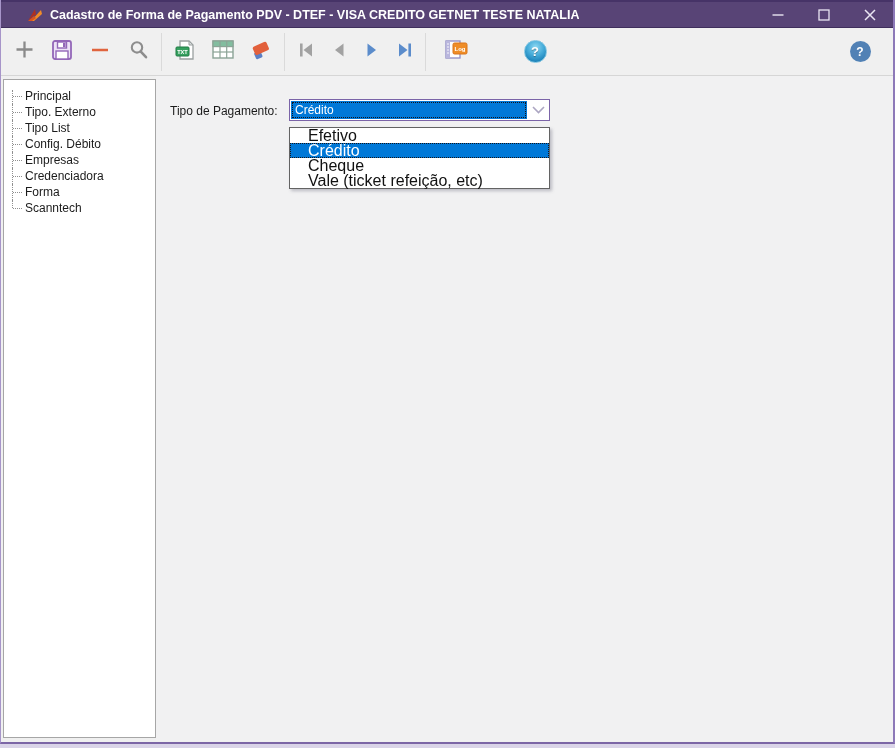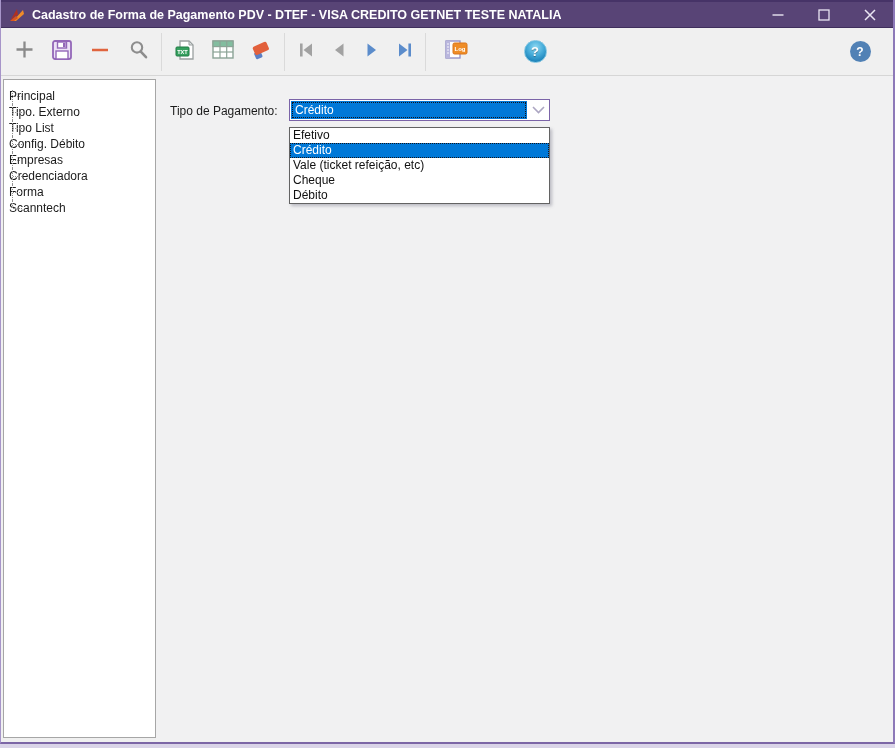--- a/index.html
+++ b/index.html
@@ -16,21 +16,21 @@
     border-left:1px solid #a795c9;
     border-right:2px solid #8d79b8;
     border-bottom:2px solid #7c66a6;
     background:#f0f0f0;
   }
   
   .titlebar{
     height:28px; background:#584476;
     border-top:2px solid #463367;
     border-bottom:1px solid #3f2e5c;
-    display:flex; align-items:center; padding-left:7px;
+    display:flex; align-items:center; padding-left:25px;
     color:#ffffff;
   }
   .app-icon{ width:18px; height:18px; display:flex; align-items:center; justify-content:center; margin-right:6px; }
   .title-text{ font-size:12.5px; font-weight:bold; white-space:nowrap; overflow:hidden; }
   .win-controls{ margin-left:auto; display:flex; height:100%; }
   .win-btn{ width:46px; height:100%; display:flex; align-items:center; justify-content:center; cursor:default; }
   .win-btn svg{ display:block; }
 
   
   .toolbar{
@@ -62,21 +62,21 @@
 
   
   .body-row{ display:flex; height:665px; }
   .sidebar{
     width:153px; margin:3px 0 3px 2px; background:#ffffff;
     border:1px solid #a6a6a6; overflow:hidden;
   }
   .tree{ padding-top:8px; list-style:none; }
   .tree-item{
     position:relative; height:16px; line-height:16px;
-    padding-left:5px; font-size:12px; color:#1b1b1b; white-space:nowrap;
+    padding-left:21px; font-size:12px; color:#1b1b1b; white-space:nowrap;
     cursor:default;
   }
   .tc{ position:absolute; left:8px; top:0; width:11px; height:16px; }
   .tc::before{ content:""; position:absolute; left:0; top:0; height:100%; border-left:1px dotted #909090; }
   .tc::after{ content:""; position:absolute; left:1px; top:8px; width:9px; border-top:1px dotted #909090; }
   .tree-item.first .tc::before{ top:2px; height:14px; }
   .tree-item.last .tc::before{ height:8px; }
 
   .main{ flex:1; background:#f1f1f2; position:relative; }
 
@@ -97,22 +97,22 @@
   }
   .combo-arrow{ width:21px; display:flex; align-items:center; justify-content:center; background:#fff; }
 
   .dropdown{
     position:absolute; left:133px; top:51px; width:261px;
     background:#ffffff; border:1px solid #636363;
     box-shadow:2px 2px 3px rgba(90,90,110,0.35);
     padding:0;
   }
   .dd-option{
-    height:15px; line-height:15px; font-size:12px; color:#111;
-    padding-left:3px; white-space:nowrap; cursor:default;
+    height:15px; line-height:15px; font-size:16px; color:#111;
+    padding-left:18px; white-space:nowrap; cursor:default;
   }
   .dd-option.selected{
     background:#0078d7; color:#fff;
     outline:1px dotted #16161c; outline-offset:-1px;
   }
 </style>
 </head>
 <body>
 
 <div class="window">
@@ -310,20 +310,19 @@
         <div class="combo-arrow">
           <svg width="13" height="8" viewBox="0 0 13 8">
               <path d="M1 1 L6.5 6.5 L12 1" fill="none" stroke="#aca6c2" stroke-width="1.6"></path>
             </svg>
         </div>
       </div>
 
       <div class="dropdown">
         <div class="dd-option">Efetivo</div>
         <div class="dd-option selected">Crédito</div>
+        <div class="dd-option">Cheque</div>
         <div class="dd-option">Vale (ticket refeição, etc)</div>
-        <div class="dd-option">Cheque</div>
-        <div class="dd-option">Débito</div>
       </div>
     </div>
   </div>
 
 </div>
 
 </body></html>

